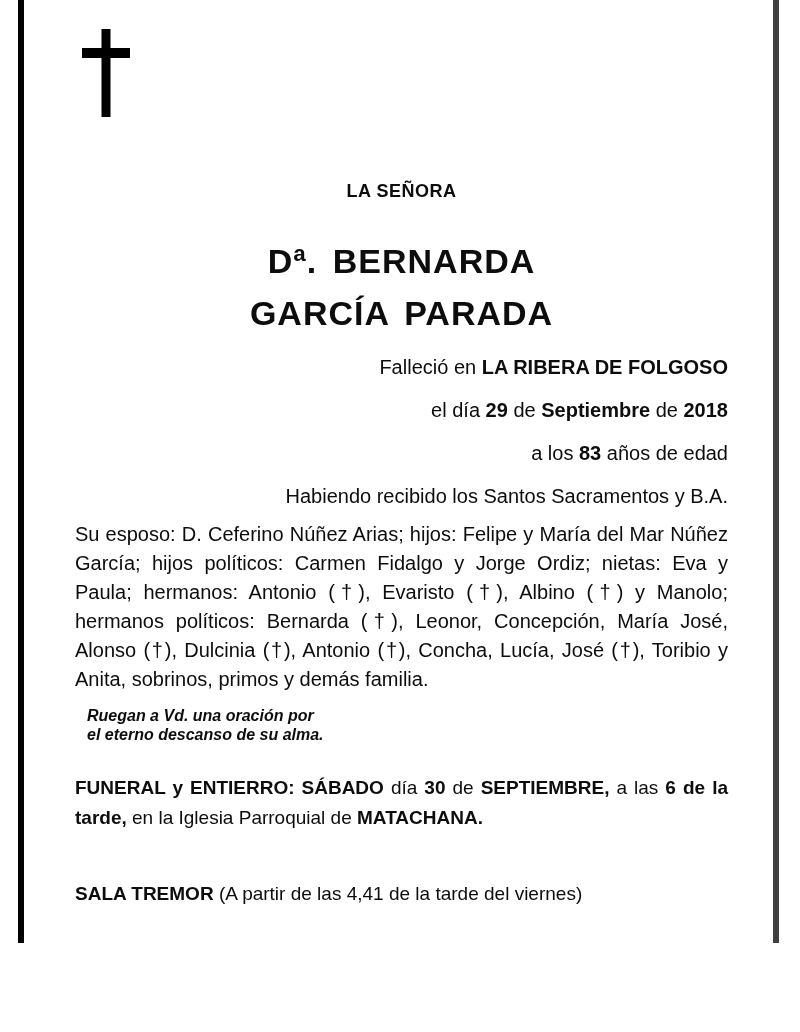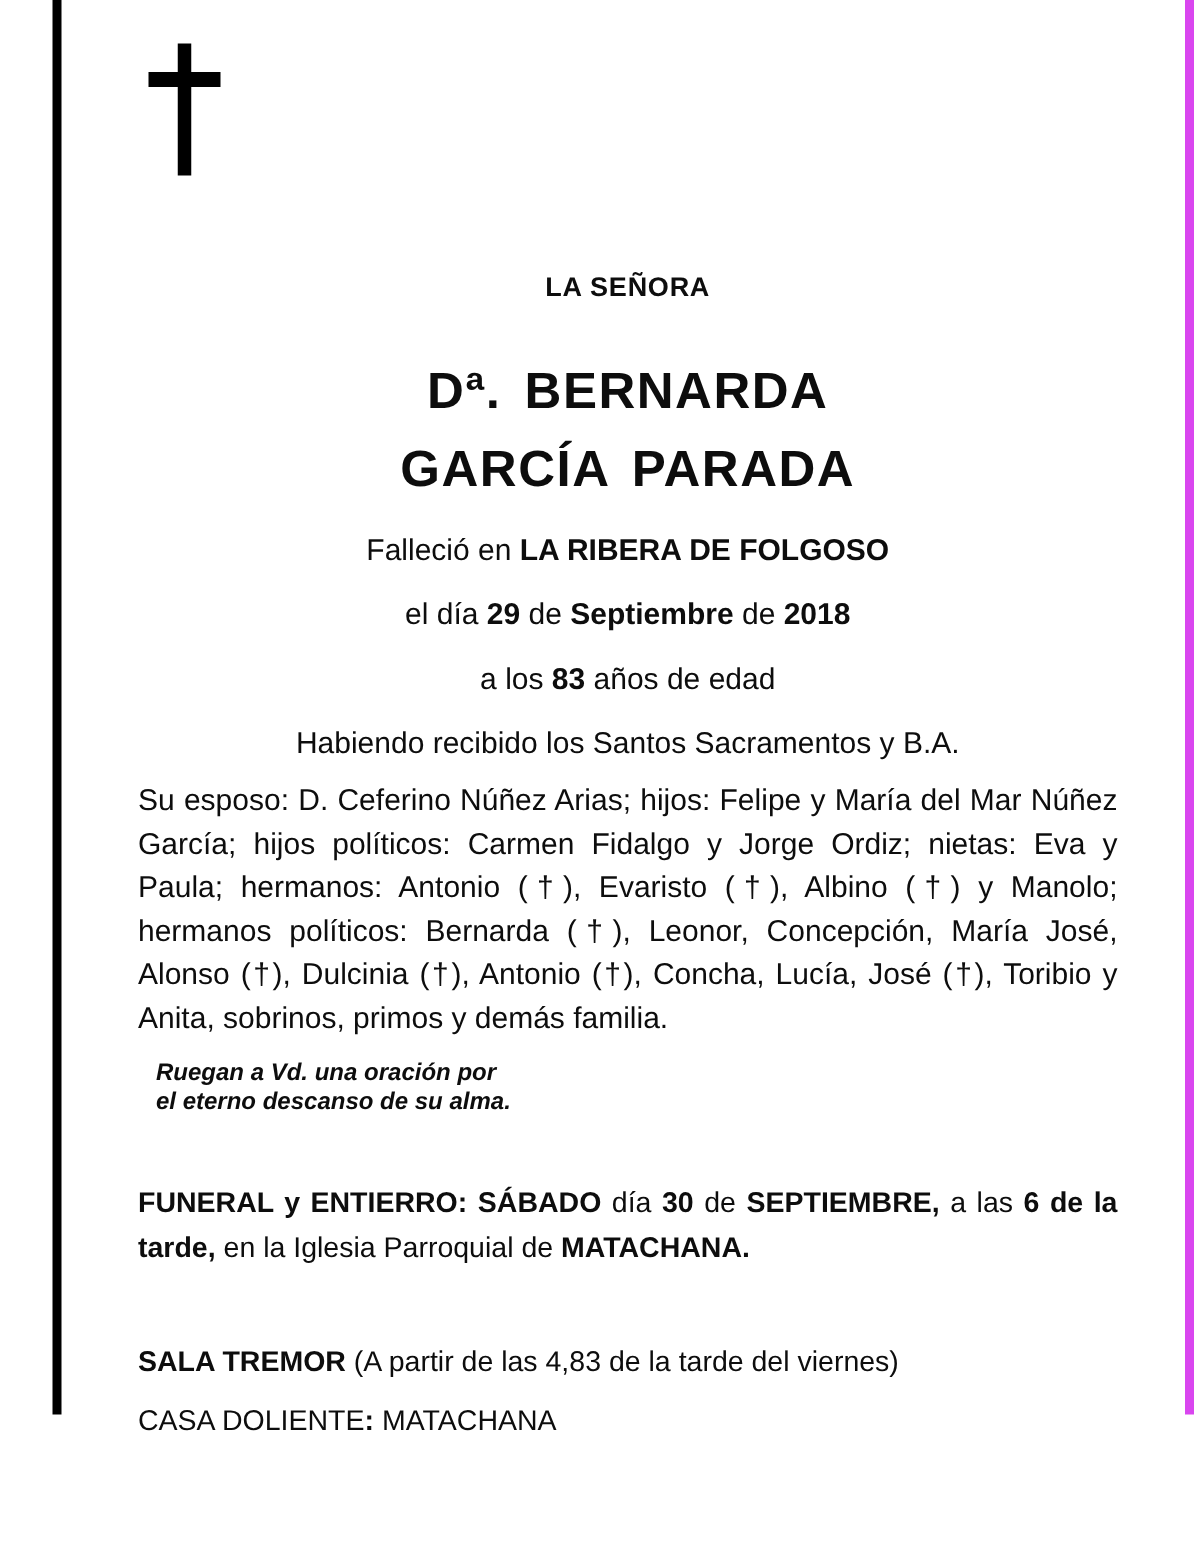--- a/index.html
+++ b/index.html
@@ -7,27 +7,27 @@
     width: 800px;
     height: 1032px;
     background: #ffffff;
     color: #0d0d0d;
     font-family: "Liberation Sans", sans-serif;
     position: relative;
     overflow: hidden;
   }
   .sheet {
     position: absolute;
-    left: 35px;
+    left: 18px;
     top: 0;
     width: 761px;
     height: 943px;
     box-sizing: border-box;
     border-left: 6px solid #000000;
-    border-right: 6px solid #d946ef;
+    border-right: 6px solid #404040;
     background: #ffffff;
   }
   .cross {
     position: absolute;
     left: 58px;
     top: 29px;
     width: 48px;
     height: 88px;
   }
   .cross .v {
@@ -66,21 +66,21 @@
     margin: 34px 0 0;
     text-align: center;
     font-weight: bold;
     font-size: 34px;
     line-height: 52px;
     letter-spacing: 1px;
     word-spacing: 5px;
   }
   .center-line {
     margin: 21px 0 0;
-    text-align: center;
+    text-align: right;
     font-size: 20px;
     line-height: 22px;
   }
   .center-line.first { margin-top: 17px; }
   .dep {
     margin: 19px 0 0;
     text-align: center;
     font-weight: bold;
     font-size: 22px;
     line-height: 26px;
@@ -100,21 +100,21 @@
     font-style: italic;
     font-size: 16px;
     line-height: 19px;
   }
   .service {
     margin: 0;
     font-size: 19px;
     line-height: 30px;
   }
   .funeral {
-    margin-top: 44px;
+    margin-top: 29px;
     text-align: justify;
   }
   .wake { margin-top: 16px; }
   .home { margin-top: 12px; line-height: 24px; }
 </style>
 </head>
 <body>
 
 <div class="sheet">
   <div class="cross">
@@ -140,18 +140,17 @@
 
     <p class="prayer">
       <span>Ruegan a Vd. una oración por</span><br>
       <span>el eterno descanso de su alma.</span>
     </p>
 
     <p class="service funeral"><span class="b">FUNERAL y ENTIERRO: SÁBADO</span><span> día </span><span class="b">30</span><span> de </span><span class="b">SEPTIEMBRE,</span><span> a las </span><span class="b">6 de la tarde,</span><span> en la Iglesia Parroquial de </span><span class="b">MATACHANA.</span></p>
 
     <p class="service wake">
       <br>
-      <span><span class="b">SALA TREMOR</span><span> (A partir de las 4,83 de la tarde del viernes)</span></span>
+      <span><span class="b">SALA TREMOR</span><span> (A partir de las 4,41 de la tarde del viernes)</span></span>
     </p>
 
-    <p class="service home"><span>CASA DOLIENTE</span><span class="b">:</span><span> MATACHANA</span></p>
   </div>
 </div>
 
 </body></html>

